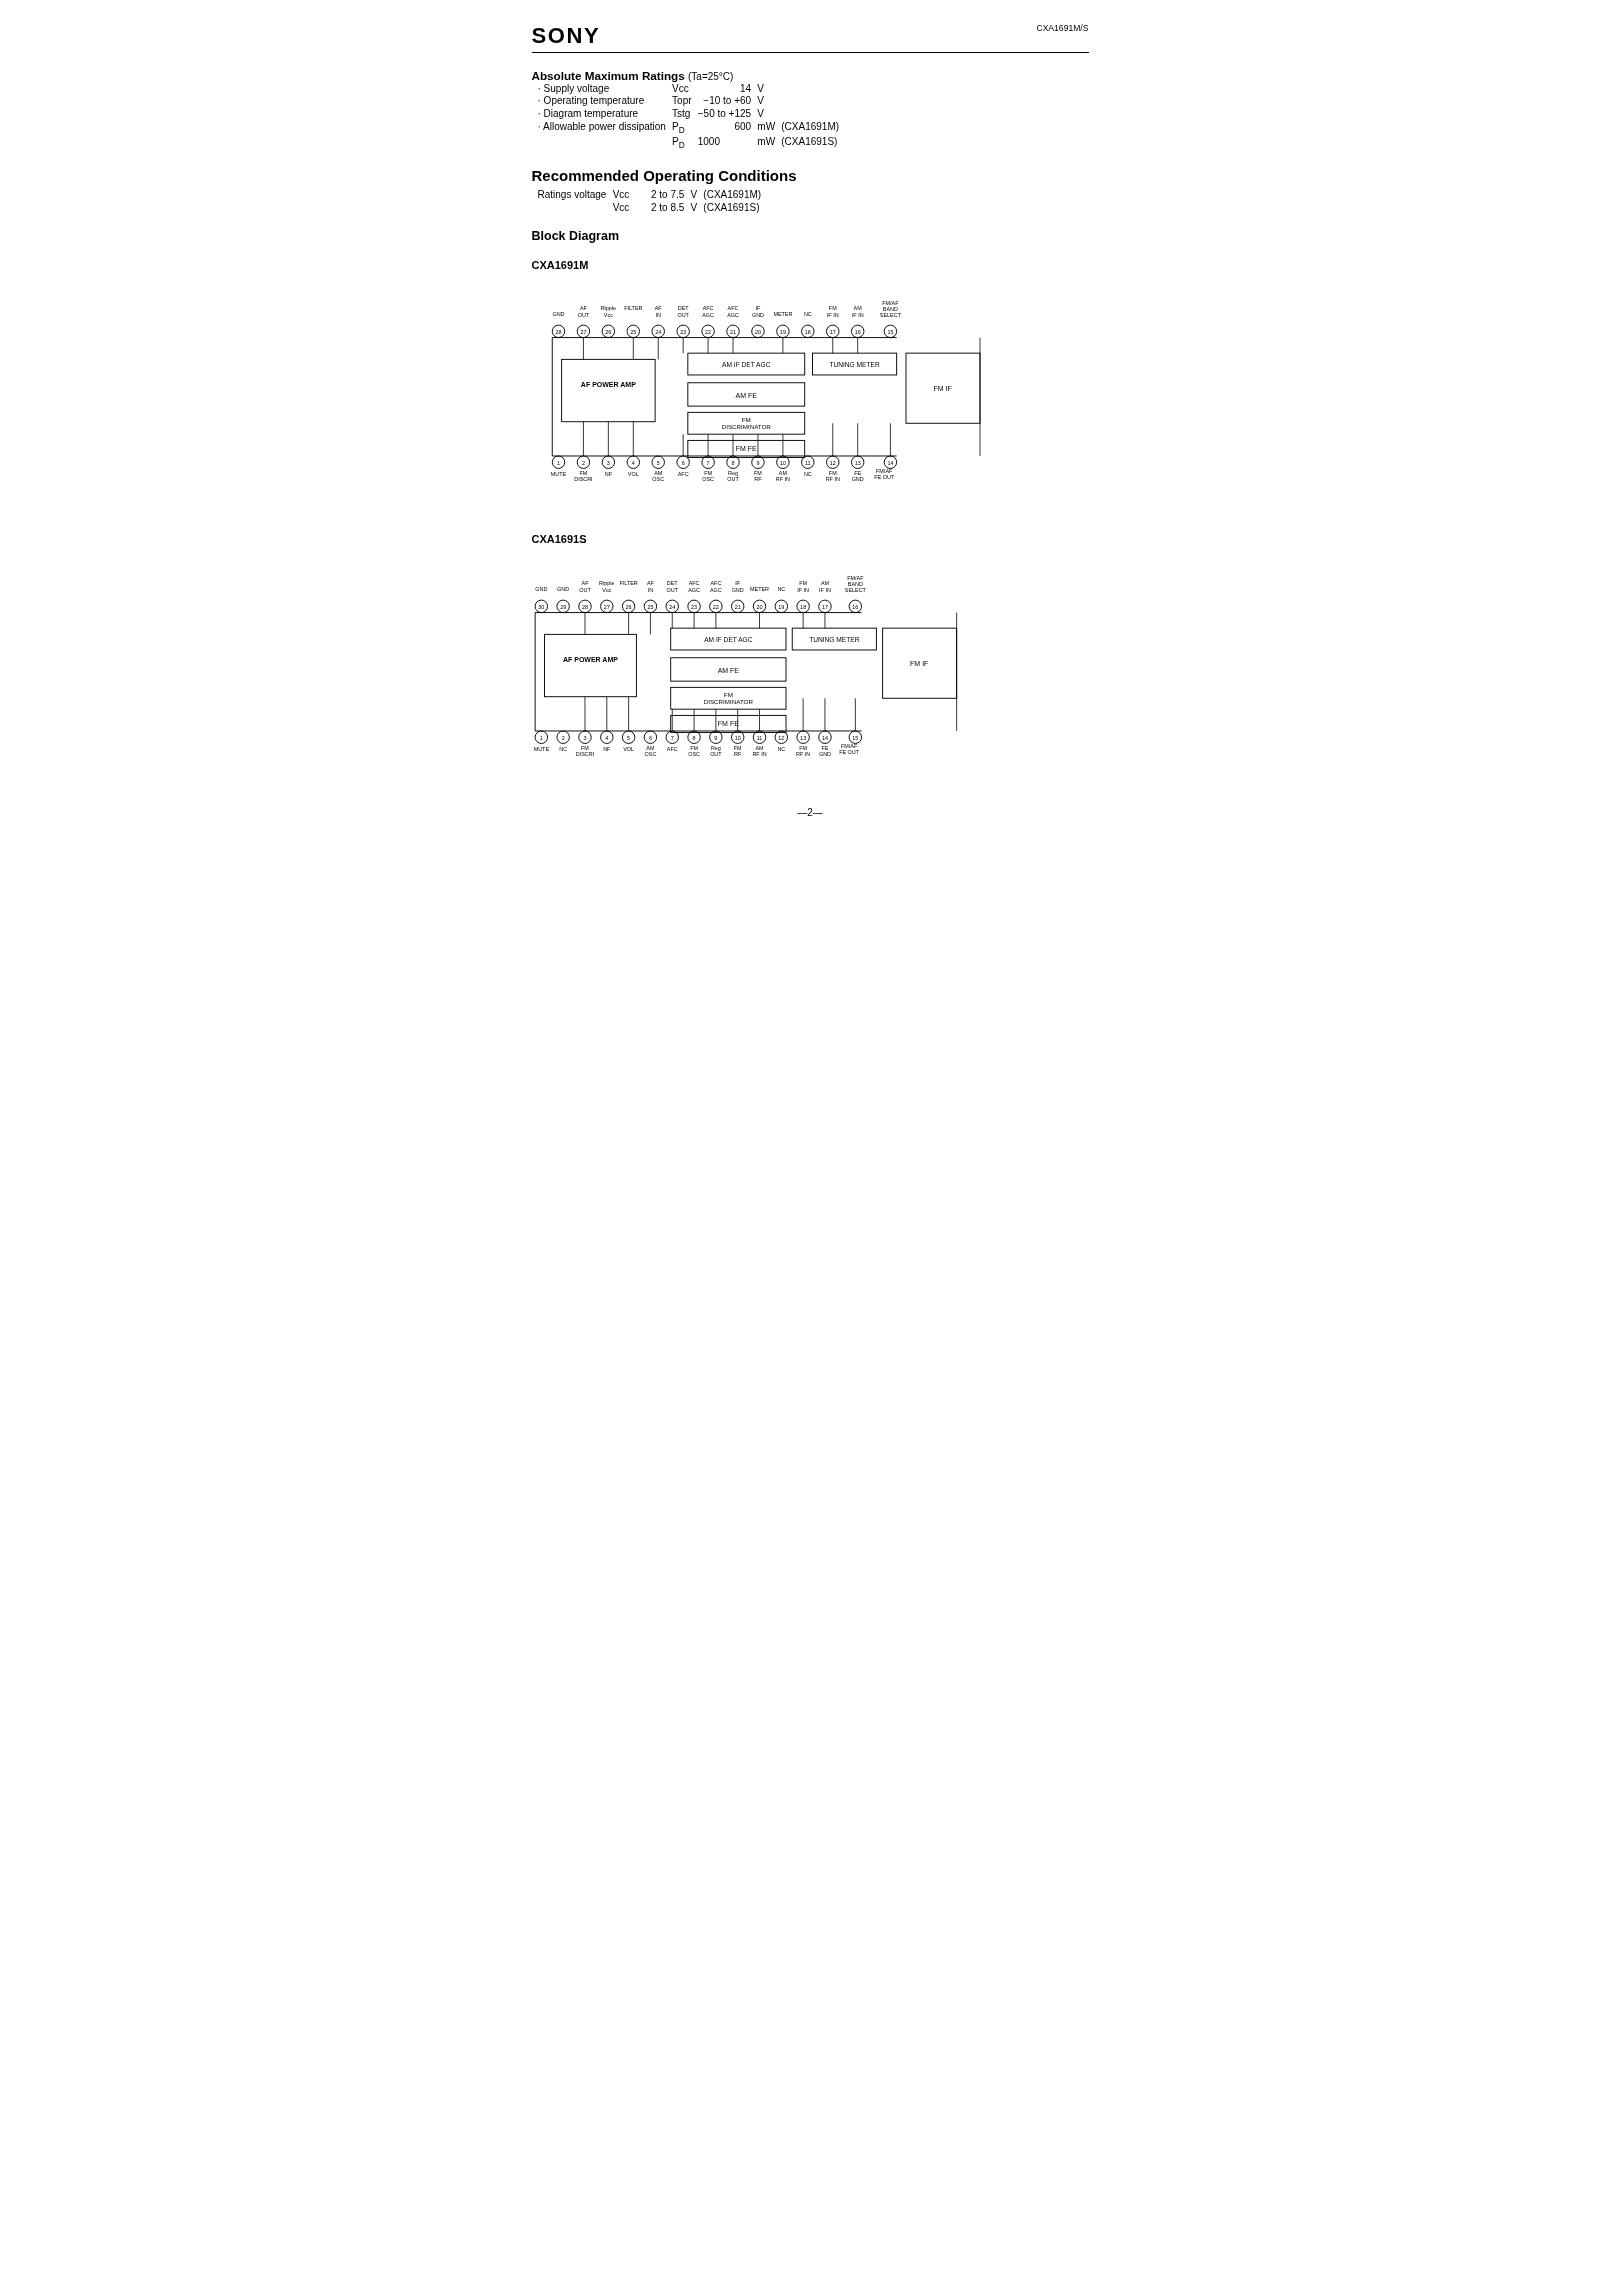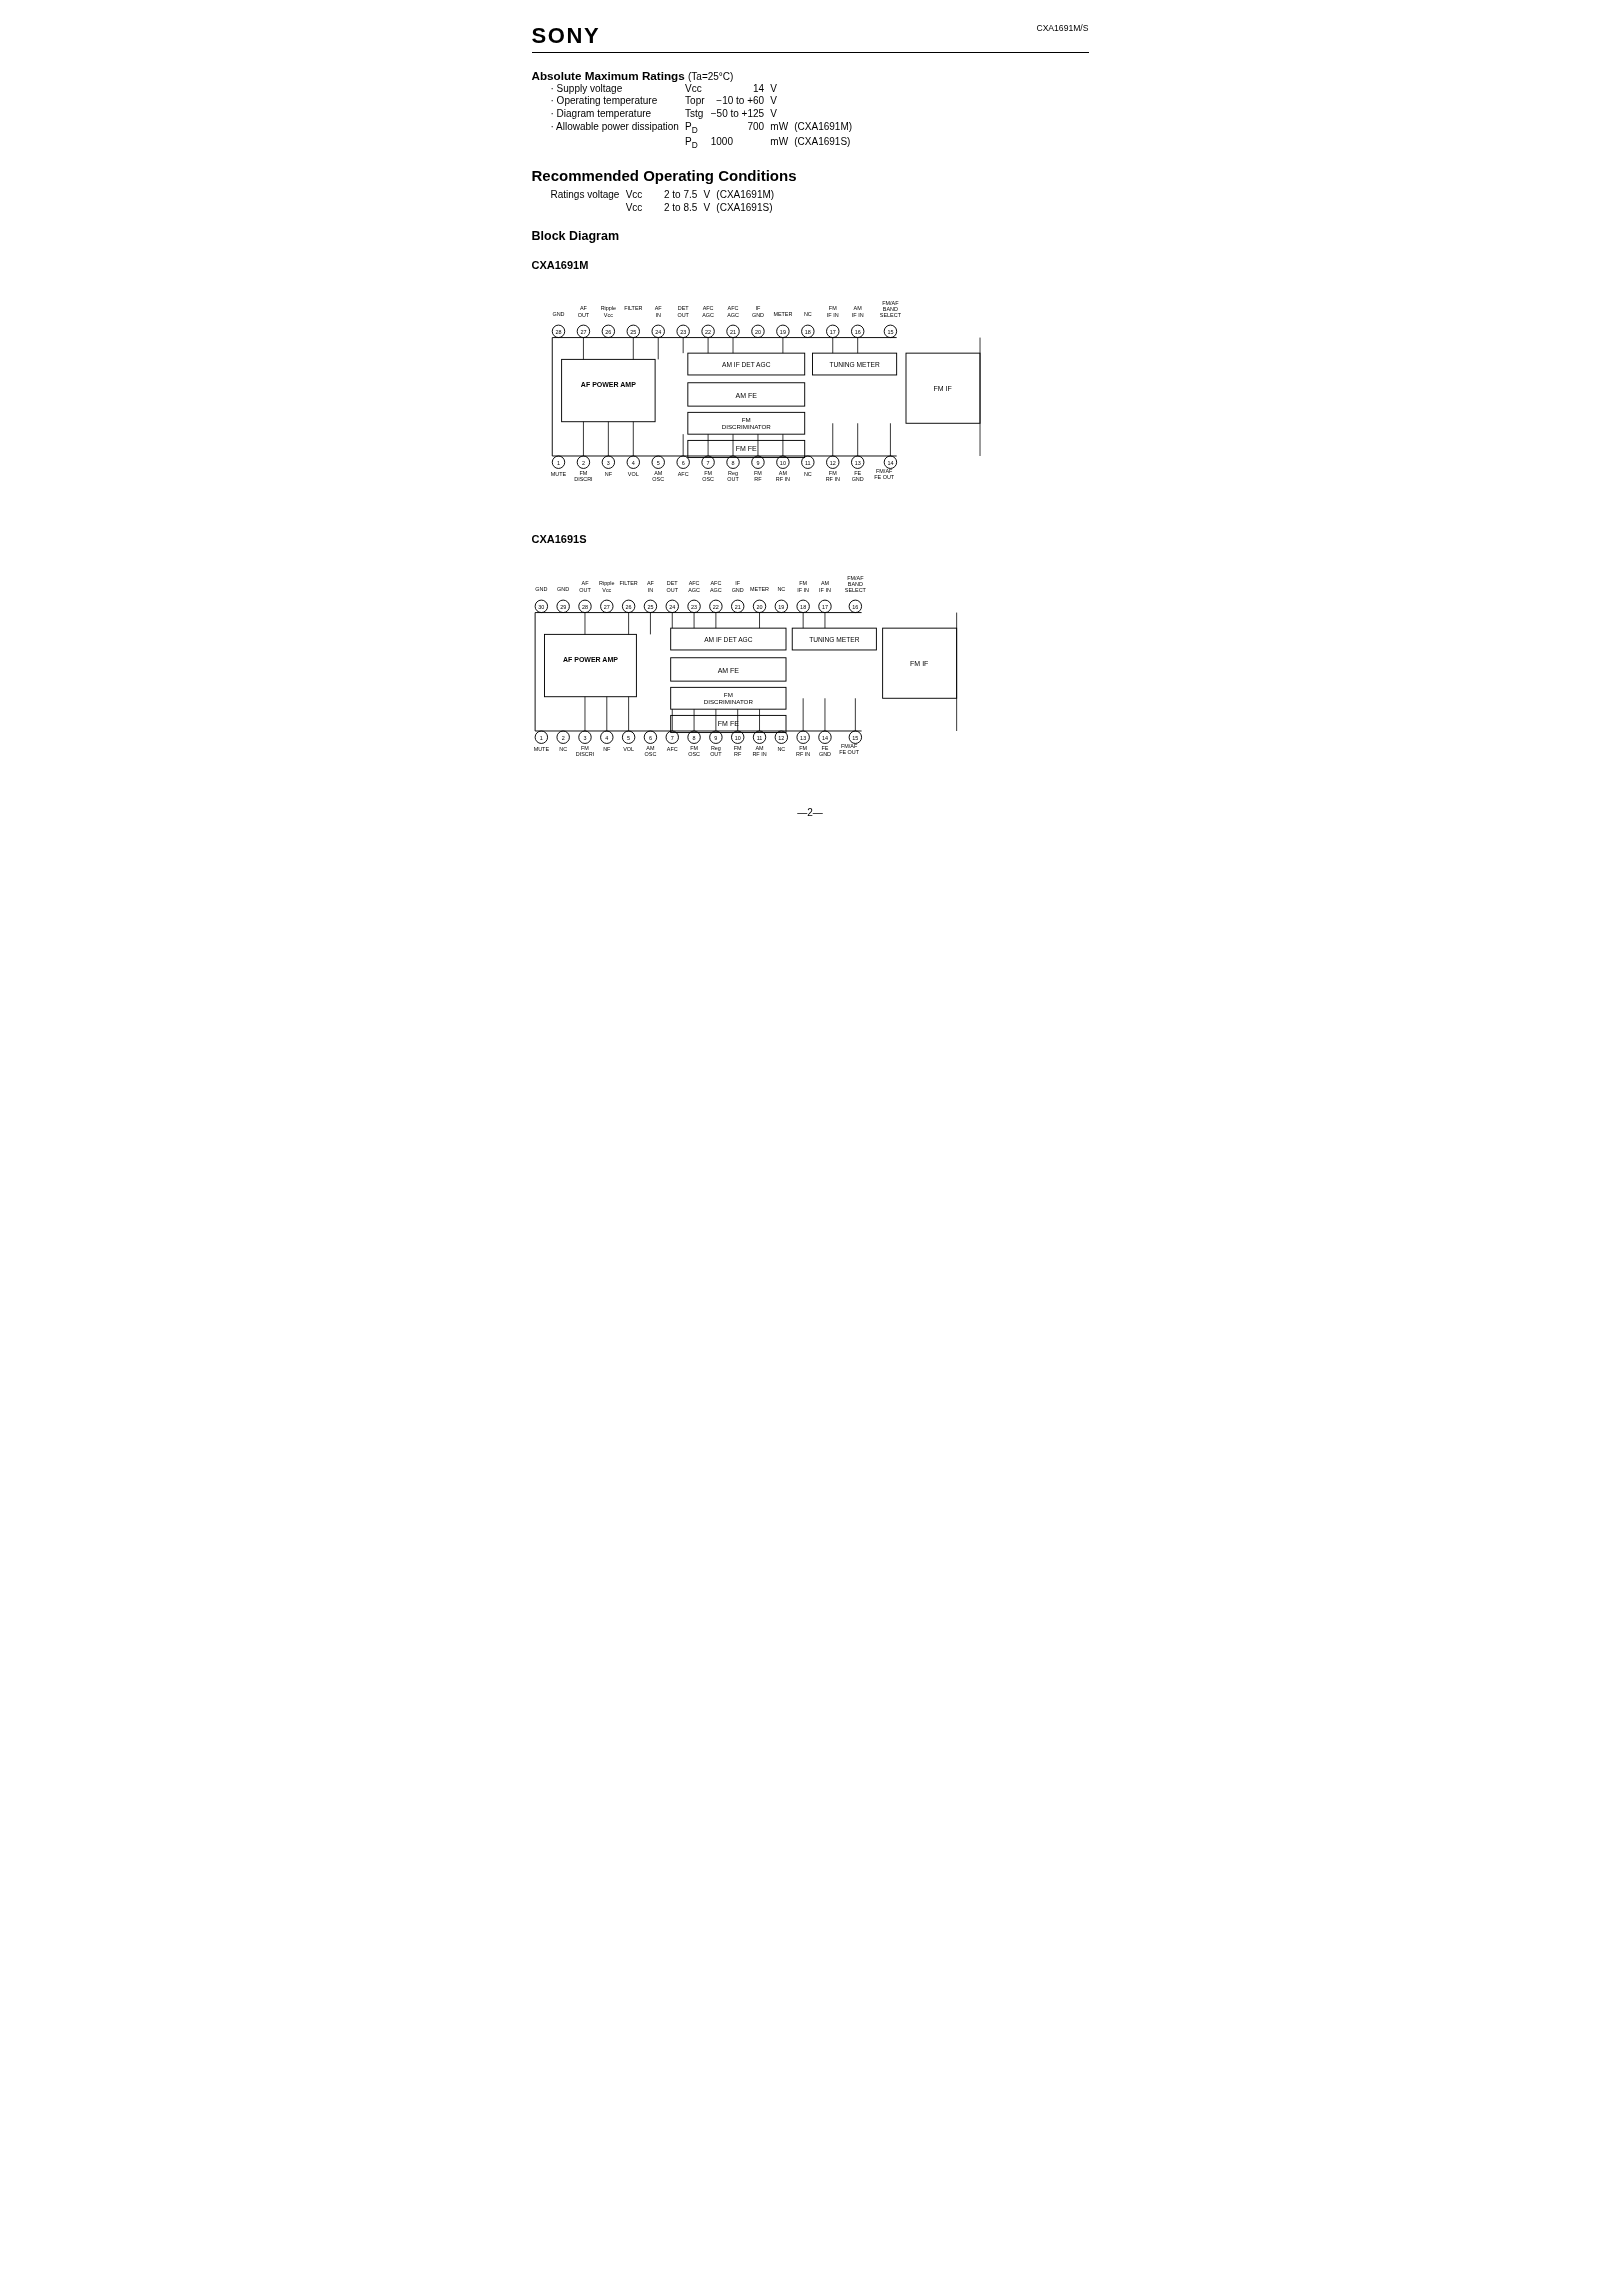--- a/index.html
+++ b/index.html
@@ -36,21 +36,21 @@
     }
     .ratings-section, .conditions-section {
       margin-bottom: 15.6px;
     }
     .ratings-section .title-line {
       font-size: 11.7px;
       font-weight: bold;
     }
     .spec-table {
       border-collapse: collapse;
-      margin-left: 19px;
+      margin-left: 6px;
       font-size: 10px;
     }
     .spec-table td {
       padding: 0.8px 3.1px;
       vertical-align: top;
     }
     .spec-table td:first-child {
       padding-left: 0;
     }
     .block-diagram-section {
@@ -108,21 +108,21 @@
     <tr>
       <td>· Diagram temperature</td>
       <td>Tstg</td>
       <td style="text-align:right;">−50 to +125</td>
       <td>V</td>
       <td></td>
     </tr>
     <tr>
       <td>· Allowable power dissipation</td>
       <td>P<sub>D</sub></td>
-      <td style="text-align:right;">700</td>
+      <td style="text-align:right;">600</td>
       <td>mW</td>
       <td>(CXA1691M)</td>
     </tr>
     <tr>
       <td></td>
       <td>P<sub>D</sub></td>
       <td style="text-align:left;">1000</td>
       <td>mW</td>
       <td>(CXA1691S)</td>
     </tr>

